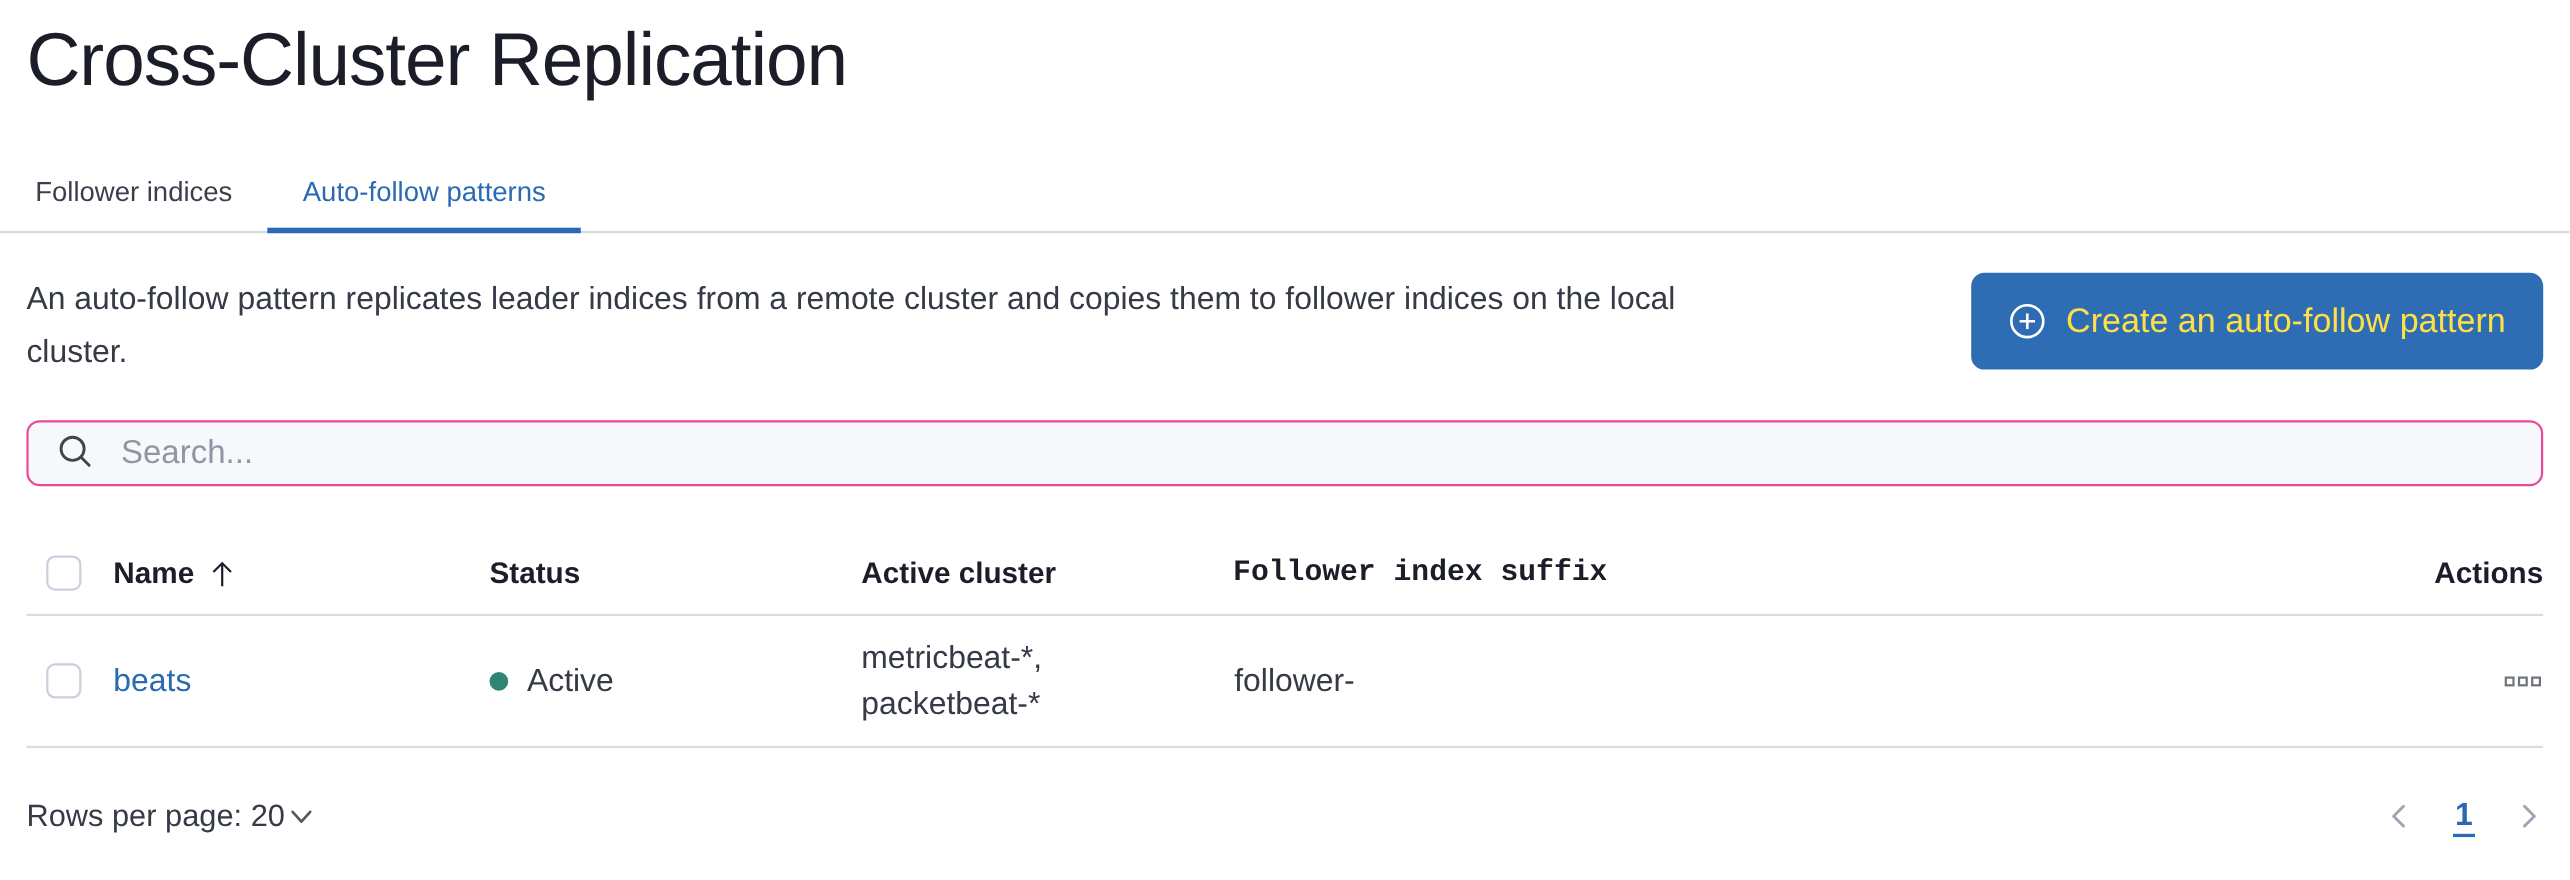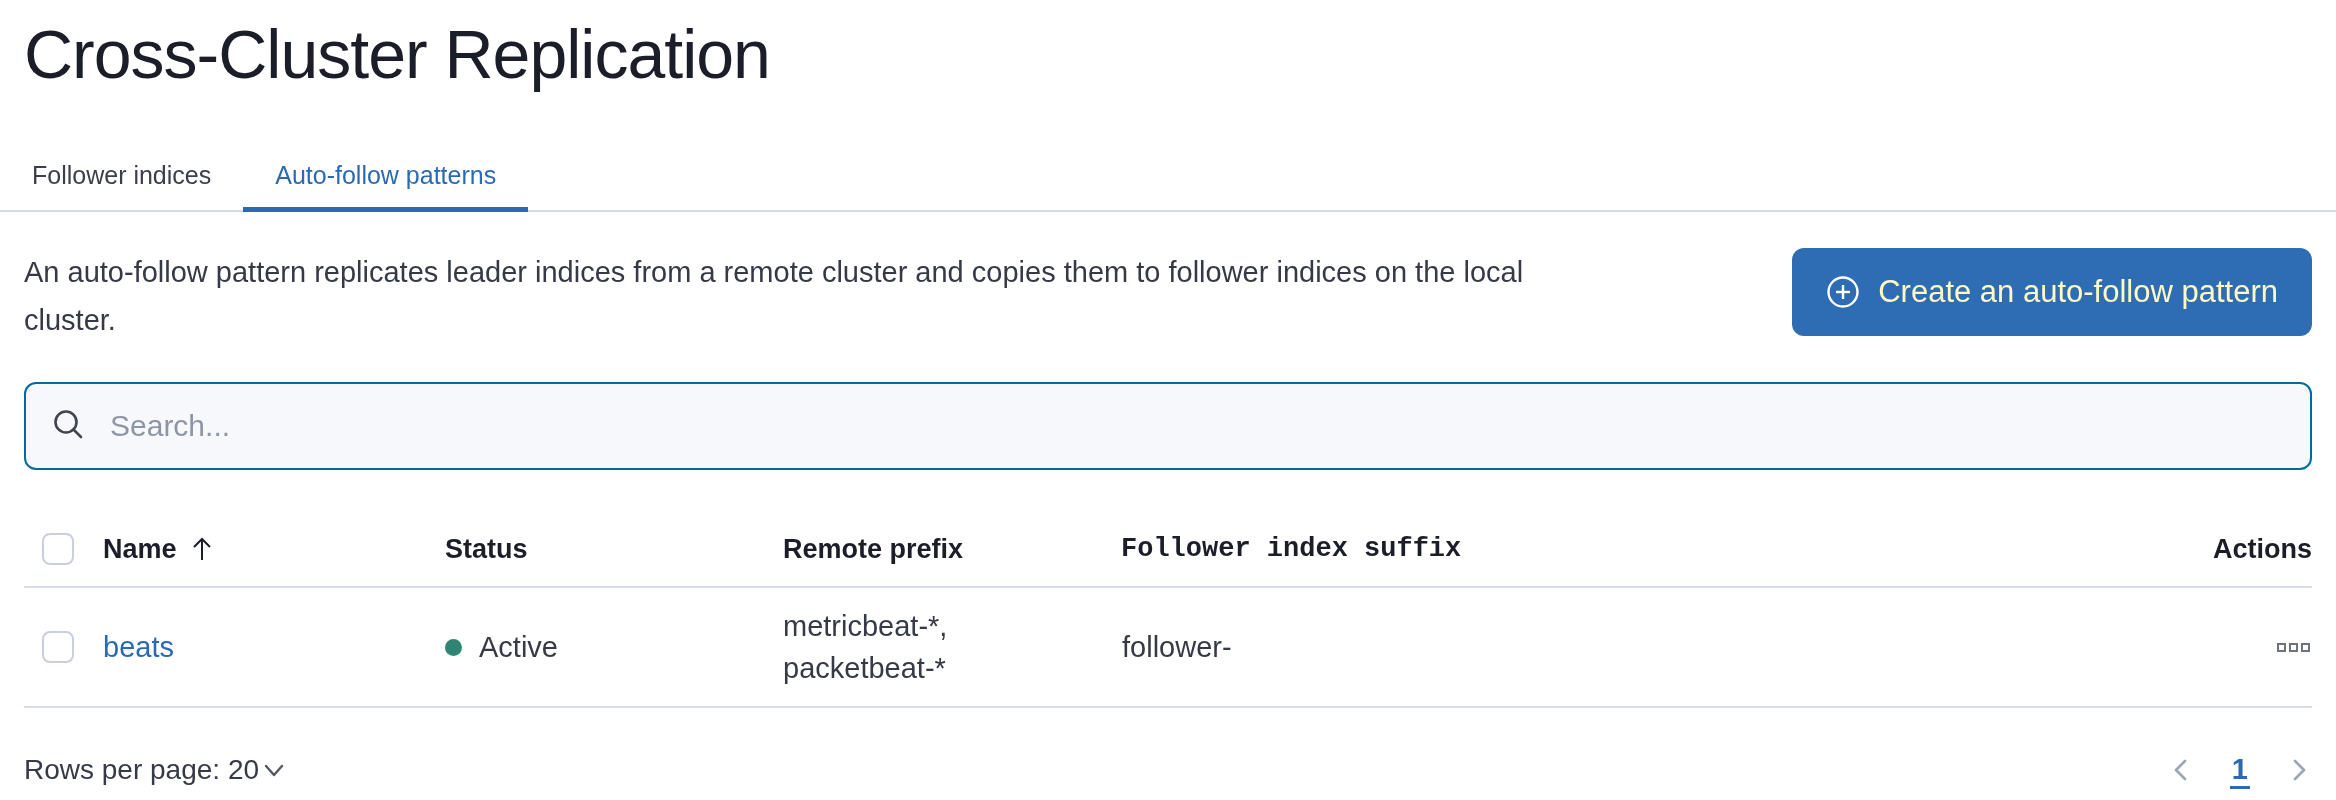--- a/index.html
+++ b/index.html
@@ -60,36 +60,36 @@
     font-size: 29px;
     line-height: 48px;
     color: #353a46;
   }
   .create-btn {
     flex: none;
     height: 88px;
     border: none;
     border-radius: 12px;
     background: #2e6db4;
-    color: #fef9c3;
+    color: #fde047;
     font-family: inherit;
     font-size: 31px;
     display: flex;
     align-items: center;
     gap: 18px;
     padding: 0 34px;
     cursor: pointer;
   }
 
   
   .search-bar {
     margin-top: 38px;
-    height: 88px;
+    height: 60px;
     background: #f6f8fb;
-    border: 2px solid #0369a1;
+    border: 2px solid #ec4899;
     border-radius: 12px;
     display: flex;
     align-items: center;
     padding: 0 24px;
     gap: 22px;
   }
   .search-bar input {
     flex: 1;
     border: none;
     background: transparent;
@@ -120,21 +120,21 @@
   .cell-actions { width: 130px; flex: none; display: flex; justify-content: flex-end; align-items: center; }
 
   .checkbox {
     width: 32px; height: 32px;
     margin-left: 18px;
     border: 2px solid #c9cfdb;
     border-radius: 8px;
     background: #ffffff;
     cursor: pointer;
   }
-  .name-header { display: flex; align-items: center; gap: 12px; cursor: pointer; }
+  .name-header { display: flex; align-items: flex-end; gap: 12px; cursor: pointer; }
   .link { color: #2a6ab4; cursor: pointer; text-decoration: none; }
   .status-wrap { display: flex; align-items: center; }
   .dot {
     width: 17px; height: 17px;
     border-radius: 50%;
     background: #2f8573;
     margin-right: 17px;
     flex: none;
   }
   .leader-text { max-width: 262px; line-height: 42px; }
@@ -224,21 +224,21 @@
         <div class="cell-name">
           <span class="name-header">
             <span>Name</span>
             <svg width="26" height="30" viewBox="0 0 26 30">
               <line x1="13" y1="5" x2="13" y2="26" stroke="#1b1e29" stroke-width="2"></line>
               <polyline points="5,13 13,5 21,13" fill="none" stroke="#1b1e29" stroke-width="2"></polyline>
             </svg>
           </span>
         </div>
         <div class="cell-status">Status</div>
-        <div class="cell-remote">Remote prefix</div>
+        <div class="cell-remote">Active cluster</div>
         <div class="cell-suffix">Follower index suffix</div>
         <div class="cell-actions">Actions</div>
       </div>
 
       <div class="tr body-row">
         <div class="cell-check">
           <div class="checkbox"></div>
         </div>
         <div class="cell-name">
           <a class="link">beats</a>

